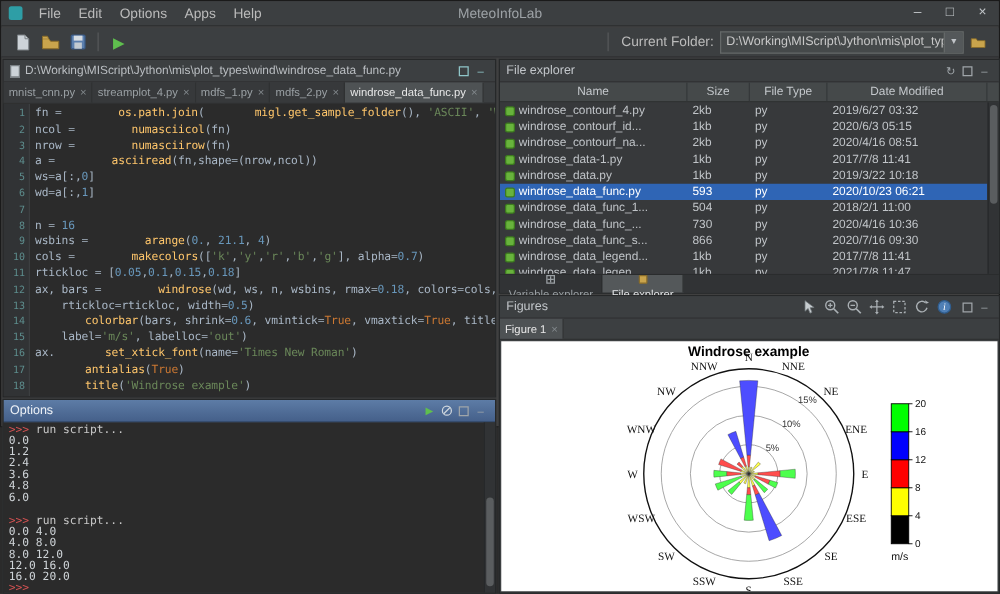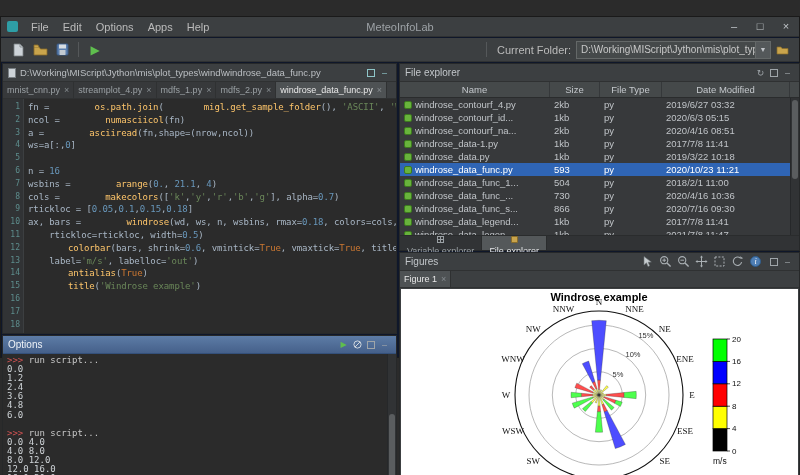--- a/index.html
+++ b/index.html
@@ -1,18 +1,18 @@
 <!DOCTYPE html>
 <html><head>
 <meta charset="utf-8">
 <style>
   * { margin:0; padding:0; box-sizing:border-box; }
   html,body { width:800px; height:475px; }
   body { font-family:"Liberation Sans",sans-serif; background:#2b2b2b; overflow:hidden; }
-  .app { position:relative; width:800px; height:342px; background:#0f172a; border:1px solid #1a1a1a;margin-top:16px; }
+  .app { position:relative; width:800px; height:342px; background:#404040; border:1px solid #1a1a1a; }
 
   
   .titlebar { position:absolute; left:0; top:0; width:100%; height:20px; display:flex; align-items:center;
               background:#3c3f41; border-bottom:1px solid #2f3132; }
   .app-icon { width:11px; height:11px; margin:0 6px; background:#2e9ea6; border-radius:2px; flex:none; }
   .menubar { display:flex; }
   .menu-item { padding:2px 7px; font-size:11px; color:#bbbbbb; }
   .win-title { position:absolute; left:50%; transform:translateX(-50%); font-size:11px; color:#9da2a6; }
   .win-controls { margin-left:auto; display:flex; height:100%; }
   .win-btn { width:26px; text-align:center; font-size:11px; line-height:19px; color:#c2c6ca; }
@@ -213,31 +213,34 @@
           <div class="ln">13</div>
           <div class="ln">14</div>
           <div class="ln">15</div>
           <div class="ln">16</div>
           <div class="ln">17</div>
           <div class="ln">18</div>
         </div>
       <div class="code">
           <div class="code-line"><span class="tok-p">fn = </span><span class="tok-f">os.path.join</span><span class="tok-p">(</span><span class="tok-f">migl.get_sample_folder</span><span class="tok-p">(), </span><span class="tok-s">'ASCII'</span><span class="tok-p">, </span><span class="tok-s">'Windrose.txt'</span><span class="tok-p">)</span></div>
           <div class="code-line"><span class="tok-p">ncol = </span><span class="tok-f">numasciicol</span><span class="tok-p">(fn)</span></div>
+          <div class="code-line"><span class="tok-p">nrow = </span><span class="tok-f">numasciirow</span><span class="tok-p">(fn)</span></div>
           <div class="code-line"><span class="tok-p">a = </span><span class="tok-f">asciiread</span><span class="tok-p">(fn,shape=(nrow,ncol))</span></div>
           <div class="code-line"><span class="tok-p">ws=a[:,</span><span class="tok-n">0</span><span class="tok-p">]</span></div>
+          <div class="code-line"><span class="tok-p">wd=a[:,</span><span class="tok-n">1</span><span class="tok-p">]</span></div>
           <div class="code-line">&nbsp;</div>
           <div class="code-line"><span class="tok-p">n = </span><span class="tok-n">16</span></div>
           <div class="code-line"><span class="tok-p">wsbins = </span><span class="tok-f">arange</span><span class="tok-p">(</span><span class="tok-n">0.</span><span class="tok-p">, </span><span class="tok-n">21.1</span><span class="tok-p">, </span><span class="tok-n">4</span><span class="tok-p">)</span></div>
           <div class="code-line"><span class="tok-p">cols = </span><span class="tok-f">makecolors</span><span class="tok-p">([</span><span class="tok-s">'k'</span><span class="tok-p">,</span><span class="tok-s">'y'</span><span class="tok-p">,</span><span class="tok-s">'r'</span><span class="tok-p">,</span><span class="tok-s">'b'</span><span class="tok-p">,</span><span class="tok-s">'g'</span><span class="tok-p">], alpha=</span><span class="tok-n">0.7</span><span class="tok-p">)</span></div>
           <div class="code-line"><span class="tok-p">rtickloc = [</span><span class="tok-n">0.05</span><span class="tok-p">,</span><span class="tok-n">0.1</span><span class="tok-p">,</span><span class="tok-n">0.15</span><span class="tok-p">,</span><span class="tok-n">0.18</span><span class="tok-p">]</span></div>
           <div class="code-line"><span class="tok-p">ax, bars = </span><span class="tok-f">windrose</span><span class="tok-p">(wd, ws, n, wsbins, rmax=</span><span class="tok-n">0.18</span><span class="tok-p">, colors=cols,</span></div>
           <div class="code-line"><span class="tok-p">    rtickloc=rtickloc, width=</span><span class="tok-n">0.5</span><span class="tok-p">)</span></div>
           <div class="code-line"><span class="tok-f">colorbar</span><span class="tok-p">(bars, shrink=</span><span class="tok-n">0.6</span><span class="tok-p">, vmintick=</span><span class="tok-k">True</span><span class="tok-p">, vmaxtick=</span><span class="tok-k">True</span><span class="tok-p">, title=</span><span class="tok-n">10</span><span class="tok-p">,</span></div>
           <div class="code-line"><span class="tok-p">    label=</span><span class="tok-s">'m/s'</span><span class="tok-p">, labelloc=</span><span class="tok-s">'out'</span><span class="tok-p">)</span></div>
+          <div class="code-line"><span class="tok-p">ax.</span><span class="tok-f">set_xtick_font</span><span class="tok-p">(name=</span><span class="tok-s">'Times New Roman'</span><span class="tok-p">)</span></div>
           <div class="code-line"><span class="tok-f">antialias</span><span class="tok-p">(</span><span class="tok-k">True</span><span class="tok-p">)</span></div>
           <div class="code-line"><span class="tok-f">title</span><span class="tok-p">(</span><span class="tok-s">'Windrose example'</span><span class="tok-p">)</span></div>
         </div>
     </div>
   </section>
 
   <section class="panel console-panel">
     <div class="panel-head console-head">
       <span class="panel-title">Options</span>
       <span class="chrome">
@@ -338,21 +341,21 @@
             <div class="fcell ftype">py</div>
             <div class="fcell fdate">2019/3/22 10:18</div>
           </div>
           <div class="frow selected">
             <div class="fcell fname">
               <span class="py-icon"></span>
               <span>windrose_data_func.py</span>
             </div>
             <div class="fcell fsize">593</div>
             <div class="fcell ftype">py</div>
-            <div class="fcell fdate">2020/10/23 11:21</div>
+            <div class="fcell fdate">2020/10/23 06:21</div>
           </div>
           <div class="frow">
             <div class="fcell fname">
               <span class="py-icon"></span>
               <span>windrose_data_func_1...</span>
             </div>
             <div class="fcell fsize">504</div>
             <div class="fcell ftype">py</div>
             <div class="fcell fdate">2018/2/1 11:00</div>
           </div>

